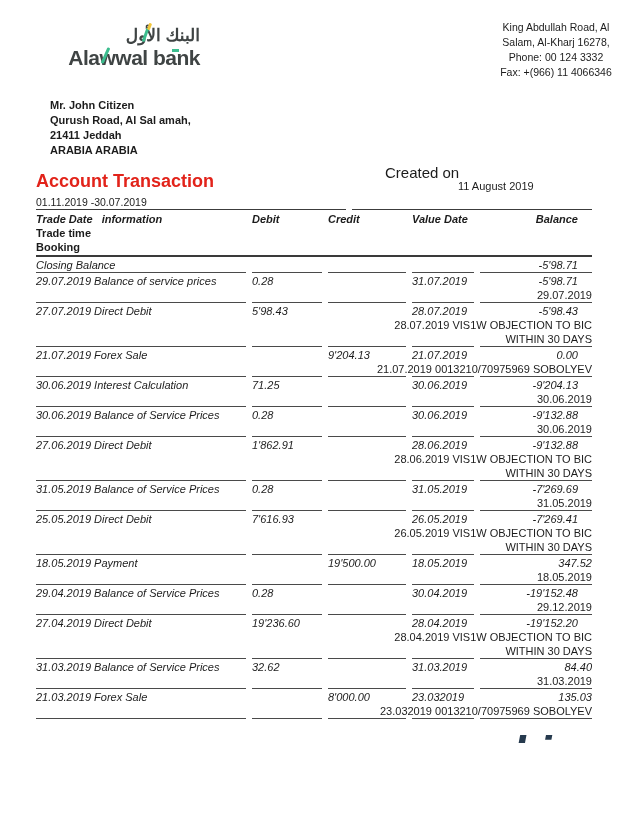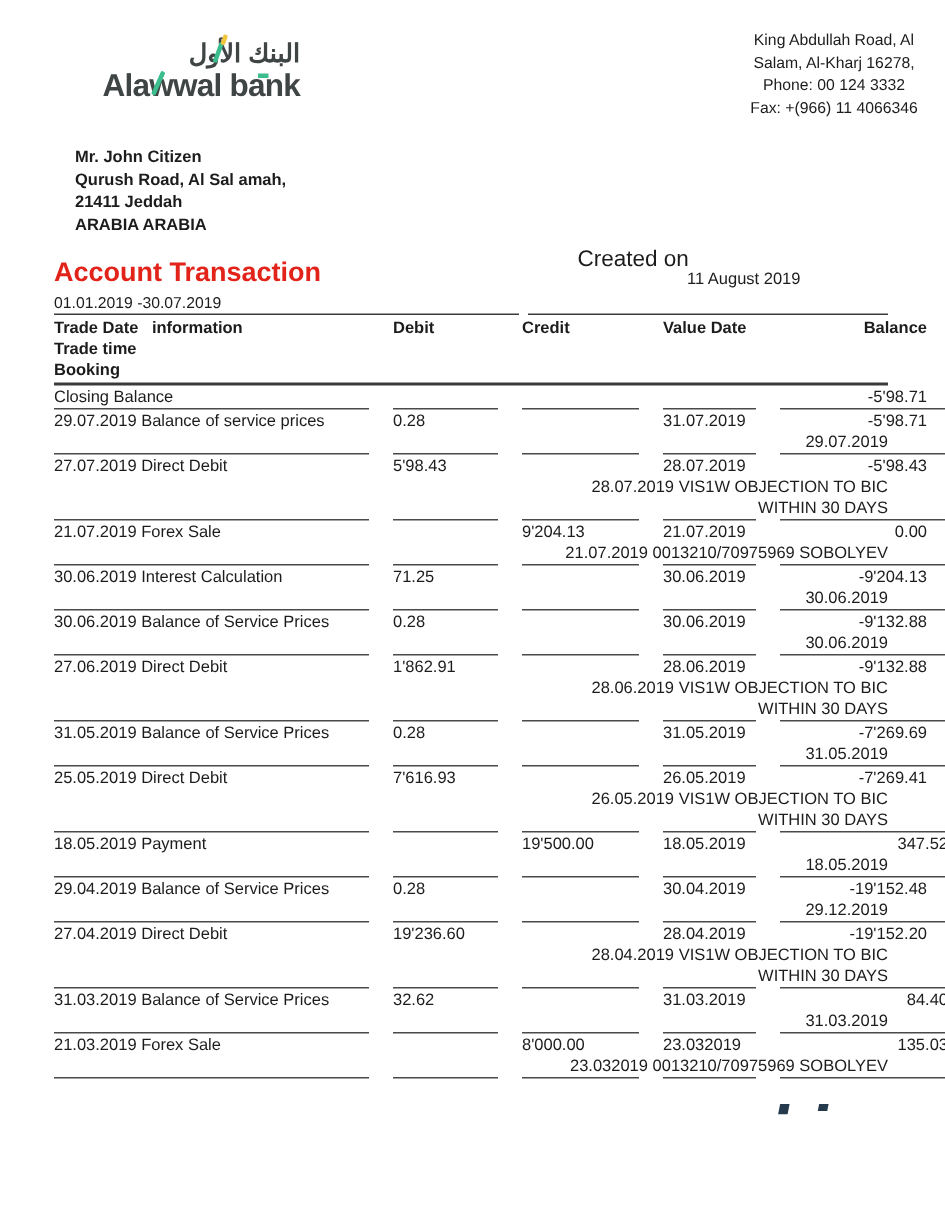--- a/index.html
+++ b/index.html
@@ -23,21 +23,21 @@
   .stmt-title{position:absolute;left:36px;top:171px;font-size:18px;font-weight:bold;color:var(--accent_red,#e2231a);letter-spacing:0;}
   .created-label{position:absolute;left:385px;top:164px;font-size:15px;}
   .created-date{position:absolute;left:458px;top:180px;font-size:11px;}
   .period{position:absolute;left:36px;top:196px;font-size:10.5px;}
   
   .table{position:absolute;left:36px;top:209px;width:556px;font-size:11px;}
   .topline{display:flex;gap:6px;height:1px;margin-bottom:1px;}
   .topline i{display:block;height:1px;background:#3c3c3c;}
   .topline .a{width:310px;}
   .topline .b{flex:1;}
-  .cells{display:grid;grid-template-columns:210px 70px 78px 62px 112px;column-gap:16px;}
+  .cells{display:grid;grid-template-columns:210px 70px 78px 62px 112px;column-gap:6px;font-style:italic;}
   .cell{line-height:14px;padding-top:1px;white-space:nowrap;}
   .cell.balance{text-align:right;padding-right:14px;}
   .txrow.bal-left .cell.balance{text-align:right;padding-left:52px;padding-right:0;}
   .hdr .cell{font-weight:bold;}
   .hdr-sub{font-weight:bold;line-height:14px;}
   .hdrline{height:2px;background:#3a3a3a;margin-top:1px;}
   .rows .txrow .cell{border-top:1px solid #4a4a4a;}
   .rows .txrow:first-child .cell{border-top:none;}
   .subline{line-height:14px;white-space:nowrap;text-align:right;}
   .bottomline .cell{border-top:1px solid #4a4a4a;height:0;padding:0;}
@@ -75,21 +75,21 @@
   <div class="customer">
     <div>Mr. John Citizen</div>
     <div>Qurush Road, Al Sal amah,</div>
     <div>21411 Jeddah</div>
     <div>ARABIA ARABIA</div>
   </div>
 
   <div class="stmt-title">Account Transaction</div>
   <div class="created-label">Created on</div>
   <div class="created-date">11 August 2019</div>
-  <div class="period">01.01.2019 -30.07.2019</div>
+  <div class="period">01.11.2019 -30.07.2019</div>
 
   <div class="table">
     <div class="topline">
         <i class="a"></i>
         <i class="b"></i>
       </div>
 
     <div class="hdr">
       <div class="cells">
         <div class="cell">

